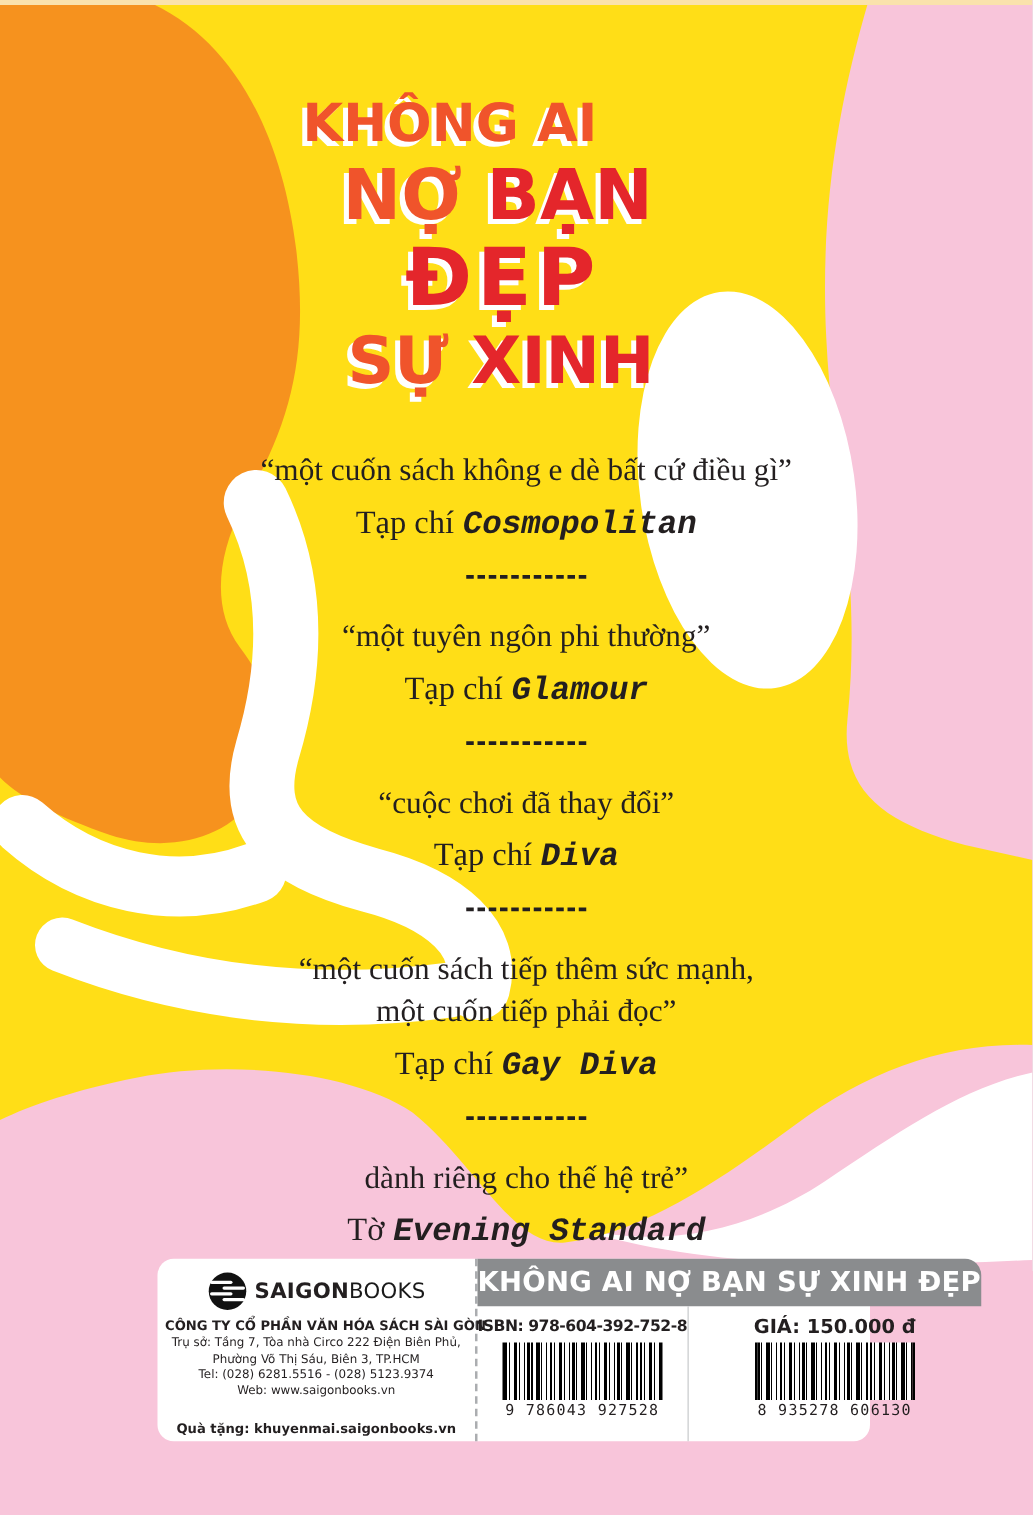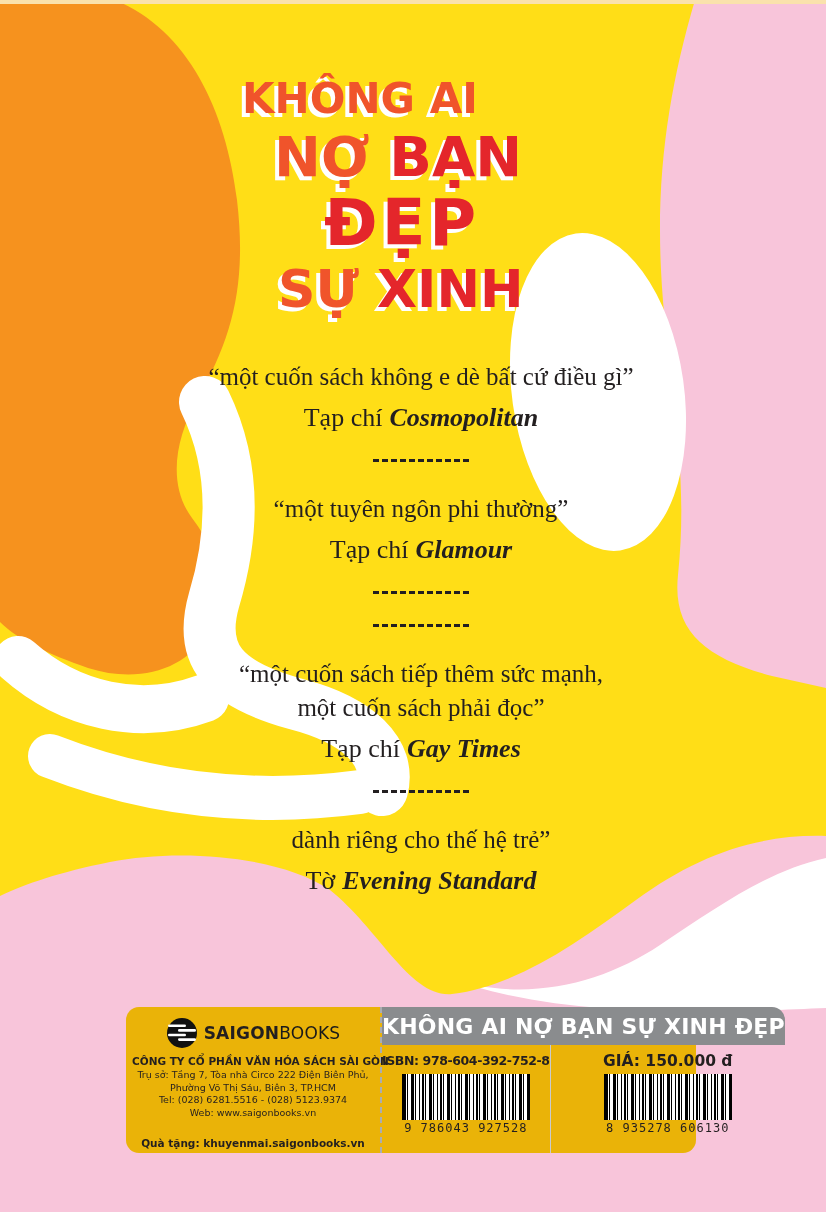--- a/index.html
+++ b/index.html
@@ -33,30 +33,30 @@
   .w-orange{color:var(--title-orange);} .w-red{color:var(--title-red);}
 
   
   .quotes{
     position:absolute;left:44px;right:28px;top:360px;text-align:center;
     font-family:"Liberation Serif","DejaVu Serif",serif;color:var(--ink);
   }
   .q-line{font-size:25px;line-height:34px;}
   .q-src{font-size:26px;line-height:30px;margin-top:9px;}
   .q-src .prefix{margin-right:7px;}
-  .q-src .name{font-weight:bold;font-style:italic;}
+  .q-src .name{font-weight:bold;font-style:italic;font-family:Liberation Mono, monospace;}
   .dashed-sep{
     width:96px;height:0;margin:26px auto 30px auto;
     border-top:3.5px dashed var(--ink);
   }
 
   
   .info-card{
     position:absolute;left:126px;top:1007px;width:570px;height:146px;
-    background:#eab308;border-radius:13px;display:flex;
+    background:#ffffff;border-radius:13px;display:flex;
     color:var(--ink);
   }
   .pub-pane{
     width:256px;flex:0 0 256px;border-right:2px dashed var(--box-divider);
     padding:9px 6px 4px 6px;text-align:center;
   }
   .logo-row{display:flex;align-items:center;justify-content:center;gap:6px;height:34px;}
   .logo-mark{width:32px;height:32px;display:block;}
   .brand{font-size:17px;letter-spacing:0.2px;white-space:nowrap;}
   .brand .b1{font-weight:bold;} .brand .b2{font-weight:normal;color:#1a1a1a;}
@@ -123,28 +123,30 @@
     <div class="dashed-sep"></div>
 
     <div class="quote">
       <div class="q-line">“một tuyên ngôn phi thường”</div>
       <div class="q-line"></div>
       <div class="q-src"><span class="prefix">Tạp chí</span><span class="name">Glamour</span></div>
     </div>
     <div class="dashed-sep"></div>
 
     <div class="quote">
+      <div class="q-line">“cuộc chơi đã thay đổi”</div>
       <div class="q-line"></div>
+      <div class="q-src"><span class="prefix">Tạp chí</span><span class="name">Diva</span></div>
     </div>
     <div class="dashed-sep"></div>
 
     <div class="quote">
       <div class="q-line">“một cuốn sách tiếp thêm sức mạnh,</div>
-      <div class="q-line">một cuốn sách phải đọc”</div>
-      <div class="q-src"><span class="prefix">Tạp chí</span><span class="name">Gay Times</span></div>
+      <div class="q-line">một cuốn tiếp phải đọc”</div>
+      <div class="q-src"><span class="prefix">Tạp chí</span><span class="name">Gay Diva</span></div>
     </div>
     <div class="dashed-sep"></div>
 
     <div class="quote">
       <div class="q-line">dành riêng cho thế hệ trẻ”</div>
       <div class="q-src"><span class="prefix">Tờ</span><span class="name">Evening Standard</span></div>
     </div>
 
   </div>
 

